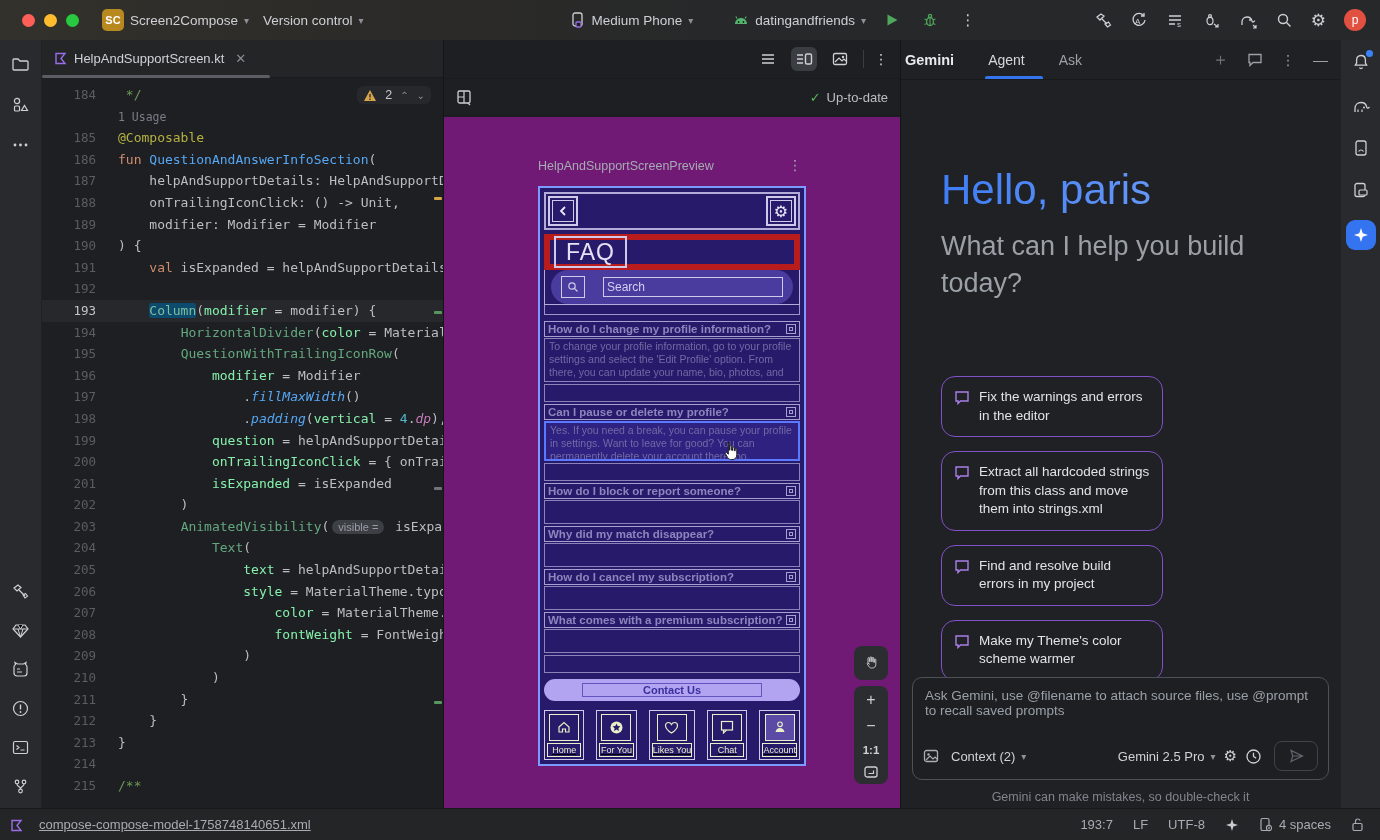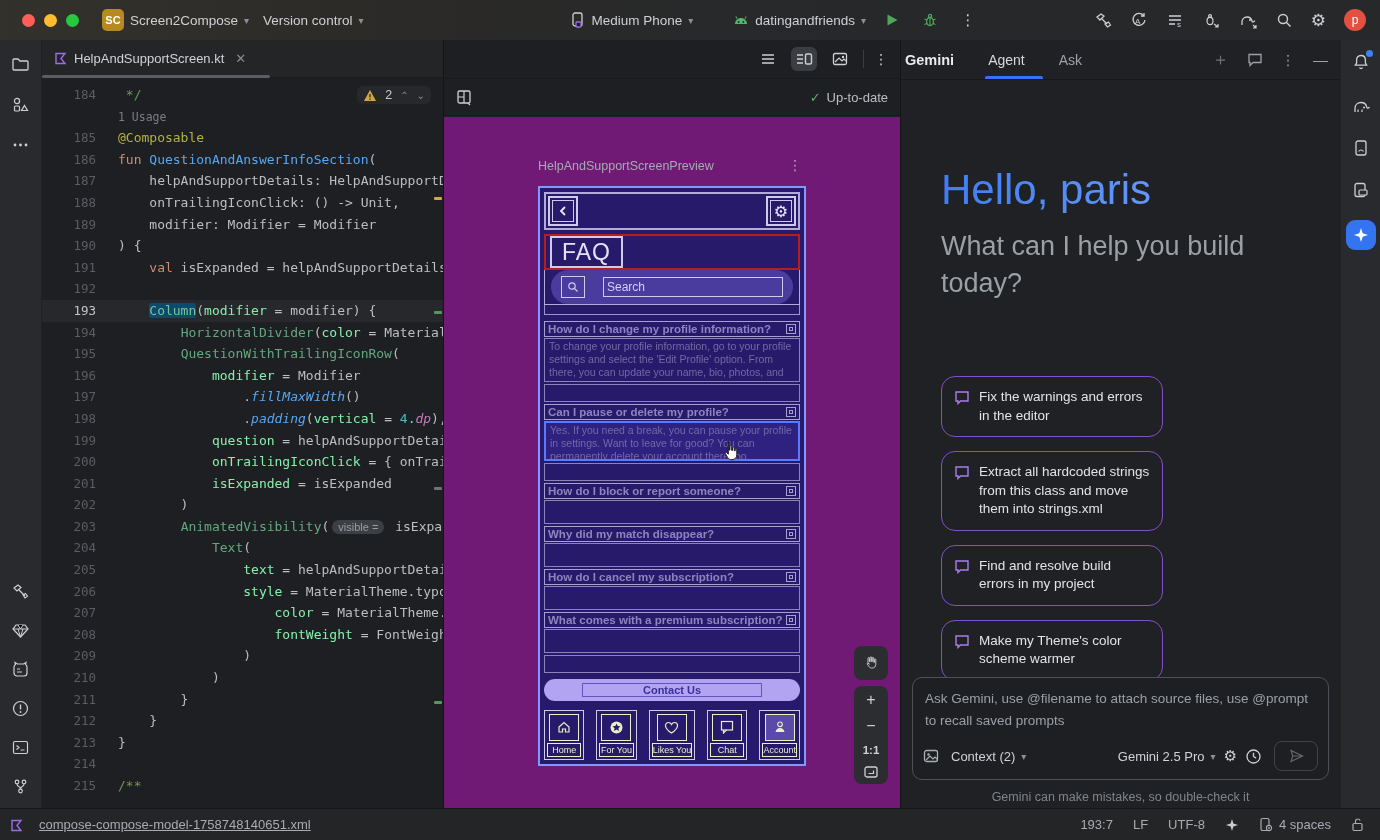--- a/index.html
+++ b/index.html
@@ -74,21 +74,21 @@
   .pv-label { position:absolute; left:94px; top:42px; color:#a7abb3; font-size:12.5px; }
   .pv-label-dots { position:absolute; left:344px; top:40px; color:#a7abb3; font-size:14px; }
 
   
   #phone { position:absolute; left:94px; top:69px; width:268px; height:580px;
     background:#281a6b; border:2px solid #7d9bff; display:flex; flex-direction:column; padding:4px; }
   .wire { border:2px solid #b3abd8; }
   #p-appbar { height:38px; display:flex; align-items:center; justify-content:space-between; padding:2px; margin-bottom:4px; }
   .dbox { width:30px; height:30px; border:2px solid #cfc9ea; display:flex; align-items:center; justify-content:center; }
   .dbox-in { width:22px; height:22px; border:1px solid #cfc9ea; display:flex; align-items:center; justify-content:center; color:#ece8fa; }
-  #p-titlerow { height:36px; border:2px solid #b91c1c; display:flex; align-items:center; }
+  #p-titlerow { height:36px; border:6px solid #b91c1c; display:flex; align-items:center; }
   #p-faq { border:2px solid #cfc9ea; margin-left:4px; padding:0 10px; height:32px;
     color:#e6e1f6; font-size:23px; display:flex; align-items:center; letter-spacing:1px; }
   #p-searchrow { height:42px; border:1px solid #b3abd8; border-top:none; display:flex; align-items:center; }
   #p-pill { flex:1; height:34px; margin:0 6px; border-radius:17px; background:#4a3c9e;
     display:flex; align-items:center; padding:0 10px; gap:18px; }
   .s-iconbox { width:24px; height:22px; border:1px solid #cfc9ea; display:flex; align-items:center; justify-content:center; }
   .s-input { flex:1; height:20px; border:1px solid #cfc9ea; color:#d5cef2; font-size:12px;
     display:flex; align-items:center; padding-left:3px; }
   #p-gap1 { height:12px; border:1px solid #9d95c9; border-top:none; }
   #p-list { flex:1; display:flex; flex-direction:column; margin-top:4px; }
@@ -101,21 +101,21 @@
     padding:1px 4px; margin-top:1px; overflow:hidden; }
   .a-box.filled { height:44px; }
   .a-box.empty { height:24px; }
   .a-box.hl { height:40px; border:2px solid #5b79ff; background:#2f2180; }
   .trail-row { height:18px; border:1px solid #8a82b8; margin-top:2px; }
   #p-contact { height:28px; border-radius:14px; background:#b2a4f0; margin-top:6px;
     display:flex; align-items:center; justify-content:center; position:relative; }
   #p-contact .inner { position:absolute; left:38px; right:38px; top:4px; bottom:4px; border:1px solid #6355c0;
     display:flex; align-items:center; justify-content:center; color:#3a2f9e; font-size:11px; font-weight:bold; }
   #p-gap2 { height:12px; }
-  #p-nav { height:56px; display:flex; gap:12px; }
+  #p-nav { height:56px; display:flex; gap:12px;text-decoration:underline; }
   .nav-cell { flex:1; border:1px solid #cfc9ea; display:flex; flex-direction:column; align-items:center; padding:3px 2px 2px; }
   .nav-iconbox { width:30px; height:27px; border:1px solid #e9efc6; display:flex; align-items:center; justify-content:center; }
   .nav-cell.active .nav-iconbox { background:rgba(170,150,255,.4); }
   .nav-label { margin-top:2px; width:100%; border:1px solid #e9efc6; color:#e9efc6; font-size:9px;
     text-align:center; line-height:12px; white-space:nowrap; overflow:hidden; }
 
   
   #zoomctl { position:absolute; left:410px; top:529px; width:34px; }
   .zc-hand { width:34px; height:34px; background:#2b2d30; border-radius:8px;
     display:flex; align-items:center; justify-content:center; margin-bottom:6px; }
@@ -137,21 +137,21 @@
   #g-greet { position:absolute; left:40px; top:126px; }
   #g-hello { font-size:42px; font-weight:500;
     background:linear-gradient(90deg,#3e7df6,#7aa5f9); -webkit-background-clip:text; background-clip:text; color:transparent; }
   #g-sub { margin-top:14px; font-size:27px; color:#9aa0a6; line-height:37px; width:330px; }
   #g-cards { position:absolute; left:40px; top:336px; width:222px; display:flex; flex-direction:column; gap:14px; }
   .g-card { border:1.5px solid #8250c8; border-radius:14px; padding:11px 12px 11px 12px;
     display:flex; gap:9px; color:#e2e3e7; font-size:13.5px; line-height:18.5px; min-height:54px; }
   .g-card svg { flex:0 0 16px; margin-top:2px; }
   #g-input { position:absolute; left:11px; right:11px; top:637px; height:103px;
     border:1px solid #4e5157; border-radius:10px; background:#1d1f22; padding:10px 12px; }
-  #g-ph { color:#9aa0a8; font-size:13.5px; line-height:22px; width:390px; }
+  #g-ph { color:#9aa0a8; font-size:13.5px; line-height:15px; width:390px; }
   #g-controls { position:absolute; left:10px; right:10px; bottom:8px; display:flex; align-items:center; gap:8px; color:#cfd2d8; font-size:13px; }
   .g-ctx { display:flex; align-items:center; gap:6px; margin-left:4px; }
   .g-model { margin-left:auto; display:flex; align-items:center; gap:6px; }
   .g-send { width:44px; height:30px; border:1px solid #3f434a; border-radius:8px;
     display:flex; align-items:center; justify-content:center; margin-left:4px; }
   #g-disclaimer { position:absolute; left:0; right:0; top:750px; text-align:center; color:#7f848d; font-size:12.5px; }
 
   
   #statusbar { position:absolute; left:0; right:0; bottom:0; height:32px; background:#232527;
     border-top:1px solid #161819; display:flex; align-items:center; color:#a8abb2; font-size:13px; }

